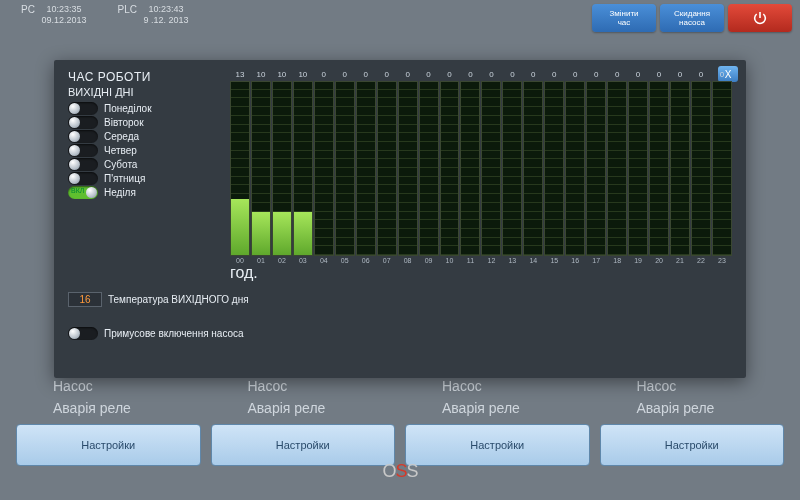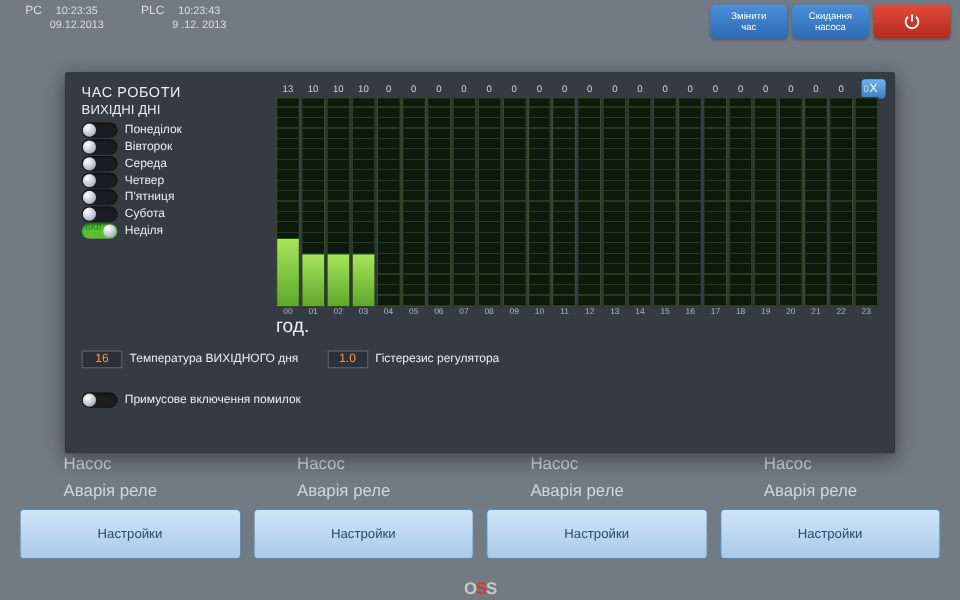--- a/index.html
+++ b/index.html
@@ -13,21 +13,21 @@
   .top-btn { display: inline-flex; align-items: center; justify-content: center; width: 64px; height: 28px; border-radius: 4px; color: #fff; font-size: 8px; text-align: center; margin-left: 4px; cursor: pointer; box-shadow: 0 1px 2px rgba(0,0,0,.3); }
   .top-btn.blue { background: linear-gradient(#4a8fd8,#2e6bb3); }
   .top-btn.red  { background: linear-gradient(#e34a3a,#b32a1e); }
   .top-btn.red svg { width: 16px; height: 16px; }
   
   .bg-cols { position: absolute; left: 0; right: 0; bottom: 34px; top: 60px; display: flex; gap: 10px; padding: 0 16px; }
   .bg-col { flex: 1; display: flex; flex-direction: column; justify-content: flex-end; gap: 2px; }
   .bg-row { color: #cfd6dd; font-size: 14px; padding: 2px 6px; margin-left: 31px; }
   .bg-btn { background: linear-gradient(#cfe4f7,#a9cbe9); border: 1px solid #5f87aa; color: #2a4b6b; border-radius: 4px; height: 42px; display: flex; align-items: center; justify-content: center; font-size: 11px; margin-top: 4px; cursor: pointer; }
   
-  .footer-logo { position: absolute; bottom: 2px; left: 50%; transform: translateX(-50%); font-weight: 700; font-size: 14px; letter-spacing: -1px; }
+  .footer-logo { position: absolute; bottom: 18px; left: 50%; transform: translateX(-50%); font-weight: 400; font-size: 18px; letter-spacing: -1px; }
   .footer-logo .o { color: #c8c8c8; } .footer-logo .s1 { color: #d43a2a; } .footer-logo .s2 { color: #c8c8c8; }
   
   .modal { position: absolute; left: 54px; top: 60px; width: 692px; height: 318px; background: rgba(50,56,64,.96); border-radius: 2px; color: #e8eef4; padding: 10px 14px 12px; box-shadow: 0 4px 18px rgba(0,0,0,.45); }
   .modal .close { position: absolute; right: 8px; top: 6px; width: 20px; height: 16px; background: linear-gradient(#6fb4f0,#3c7dc2); color: #fff; font-size: 10px; border-radius: 3px; display: flex; align-items: center; justify-content: center; cursor: pointer; }
   
   .modal-top { display: flex; gap: 12px; }
   .left-col { width: 150px; }
   .wt-label { font-size: 12px; letter-spacing: .5px; margin-bottom: 2px; }
   .wt-value { font-size: 30px; font-weight: 400; letter-spacing: 1px; margin-bottom: 10px; }
   .wd-label { font-size: 11px; margin-bottom: 4px; }
@@ -132,27 +132,27 @@
           <div class="day-row">
             <div class="toggle">
               <div class="knob"></div>
             </div>
             <span class="day-name">Четвер</span>
           </div>
           <div class="day-row">
             <div class="toggle">
               <div class="knob"></div>
             </div>
+            <span class="day-name">Субота</span>
+          </div>
+          <div class="day-row">
+            <div class="toggle">
+              <div class="knob"></div>
+            </div>
             <span class="day-name">П'ятниця</span>
-          </div>
-          <div class="day-row">
-            <div class="toggle">
-              <div class="knob"></div>
-            </div>
-            <span class="day-name">Субота</span>
           </div>
           <div class="day-row">
             <div class="toggle on vkl" data-txt="ВКЛ">
               <div class="knob"></div>
             </div>
             <span class="day-name">Неділя</span>
           </div>
         </div>
     </div>
     <div class="chart-col" style="position:relative">
@@ -287,25 +287,21 @@
           <span>23</span>
         </div>
       <span class="unit" style="bottom:-2px">год.</span>
     </div>
   </div>
   <div class="modal-bottom">
     <div class="inline">
       <span class="numbox orange">16</span>
       <span>Температура ВИХІДНОГО дня</span>
     </div>
-    <div class="inline">
-      <span class="numbox orange">1.0</span>
-      <span>Гістерезис регулятора</span>
-    </div>
     <div style="flex-basis:100%"></div>
     <div class="inline">
       <div id="pump-toggle" class="toggle">
           <div class="knob"></div>
         </div>
-      <span>Примусове включення помилок</span>
+      <span>Примусове включення насоса</span>
     </div>
   </div>
 </div>
 
 </body></html>

